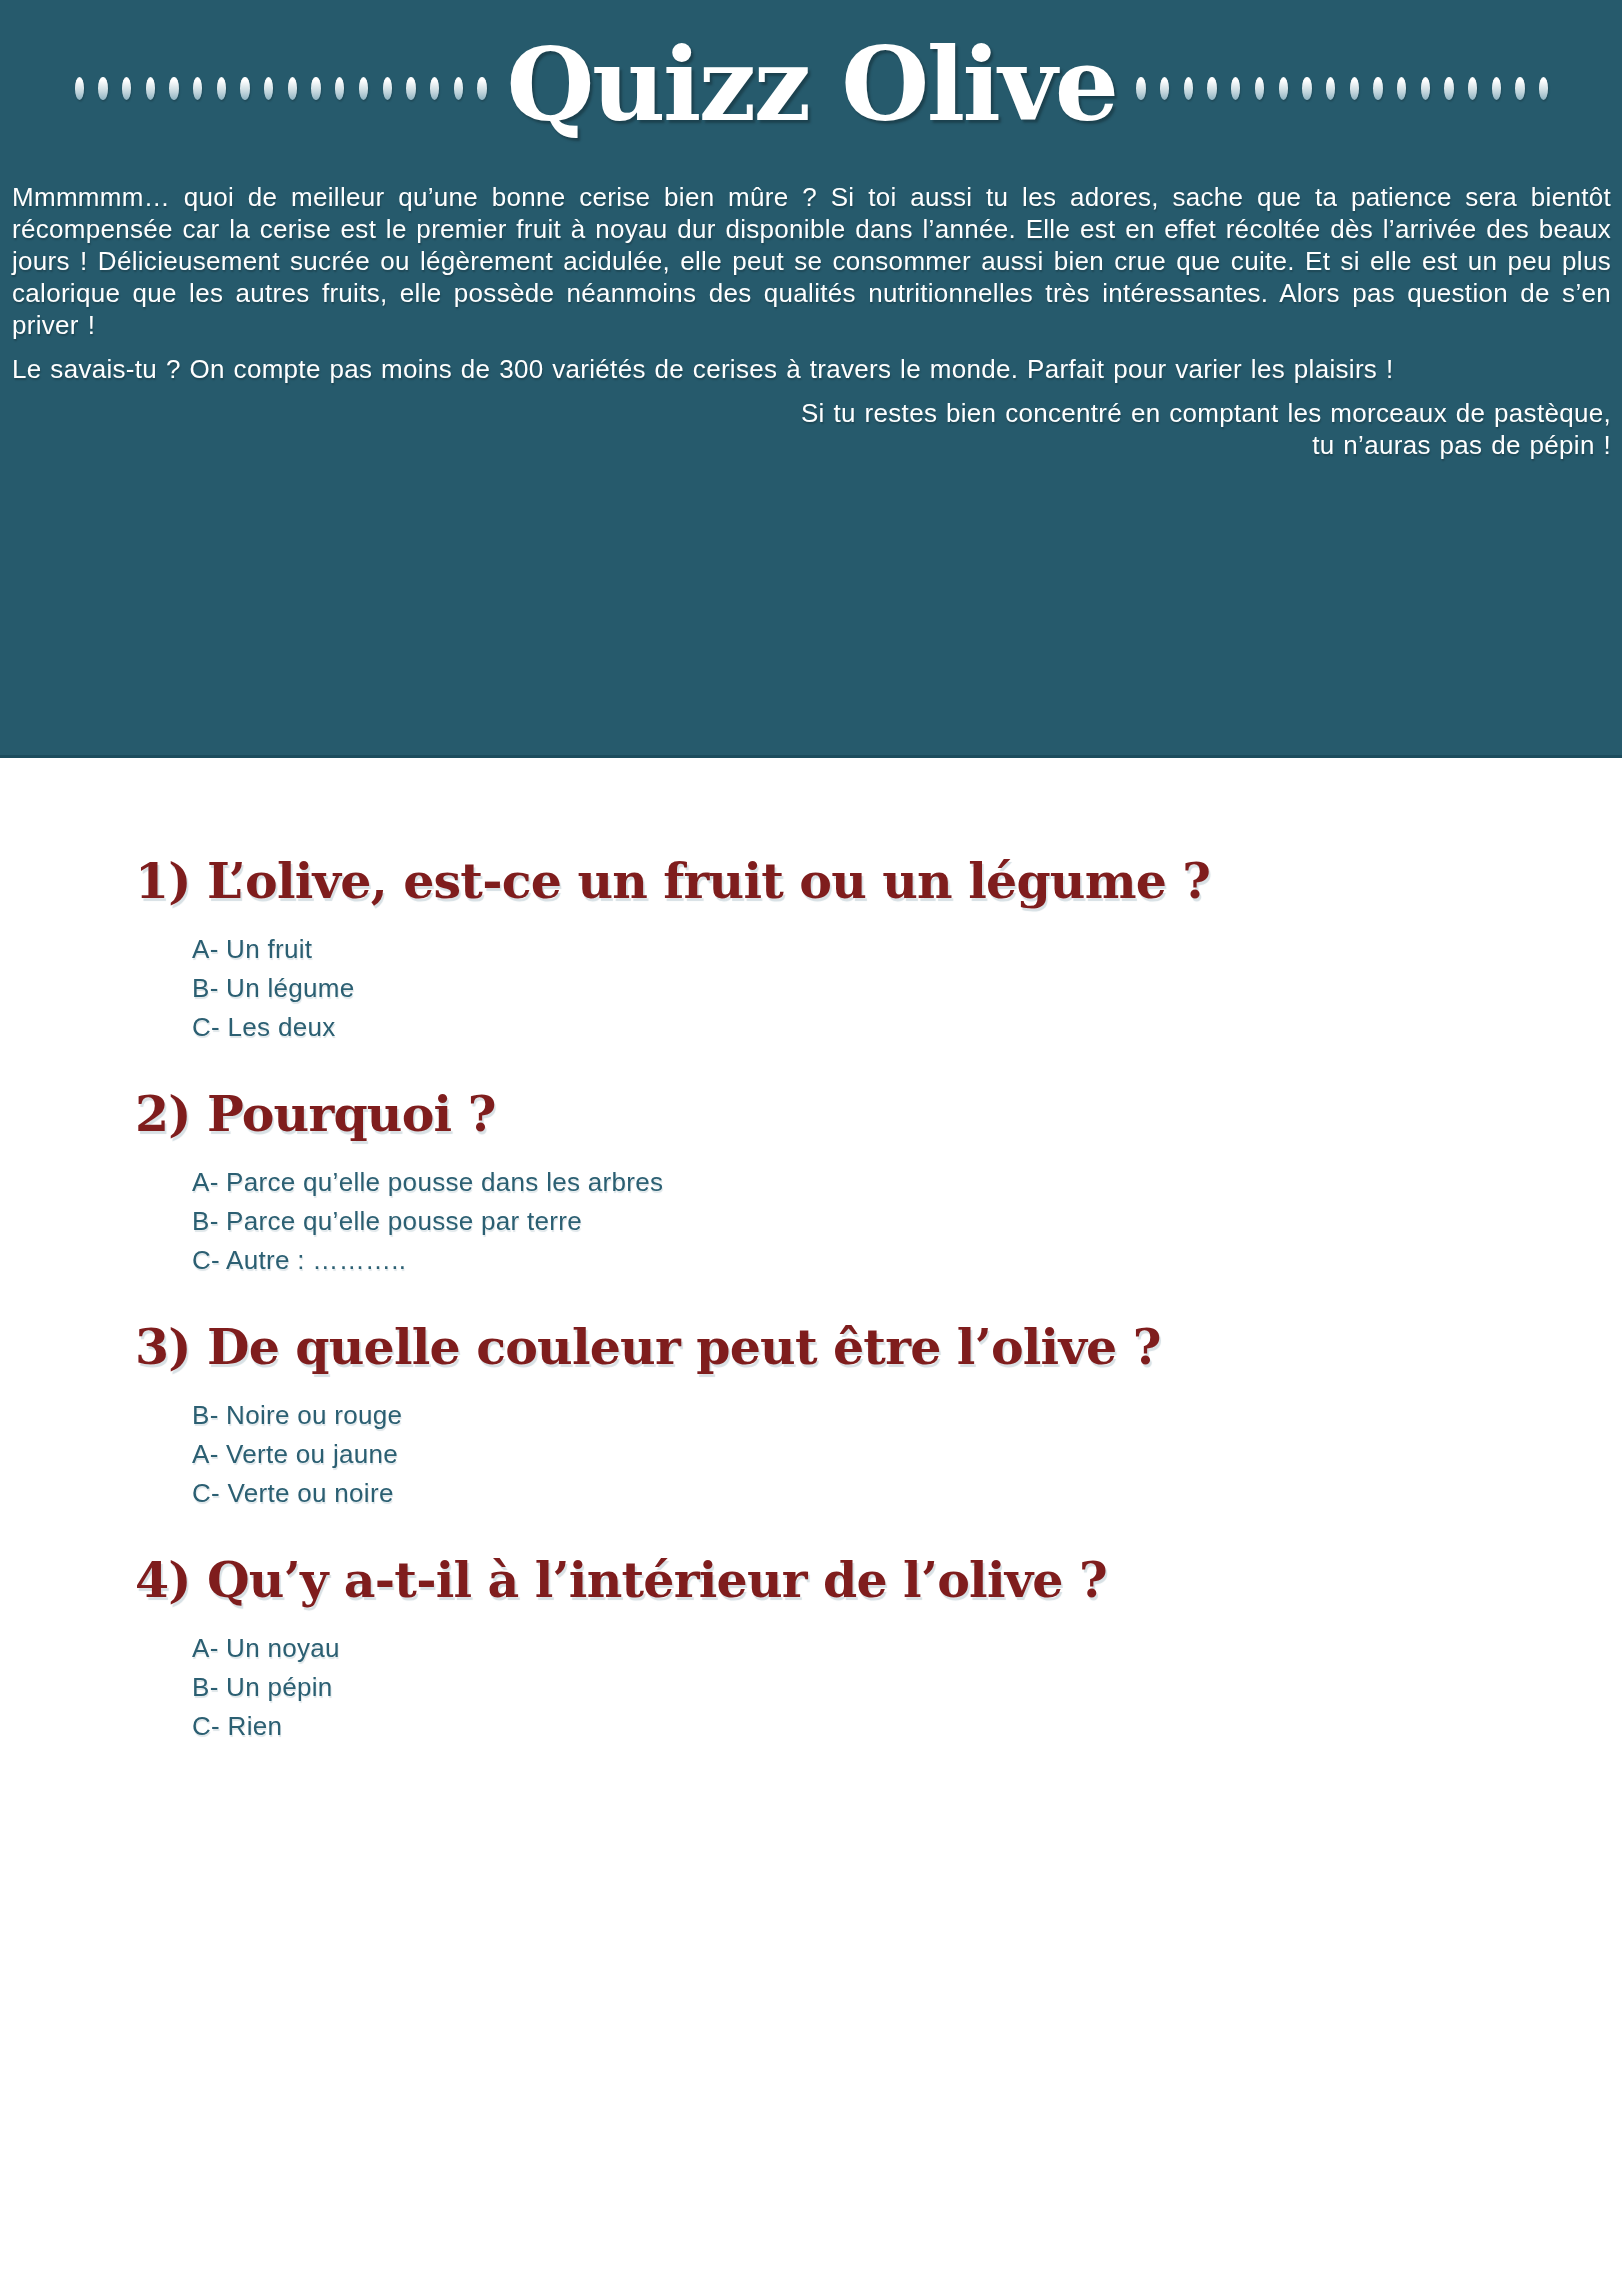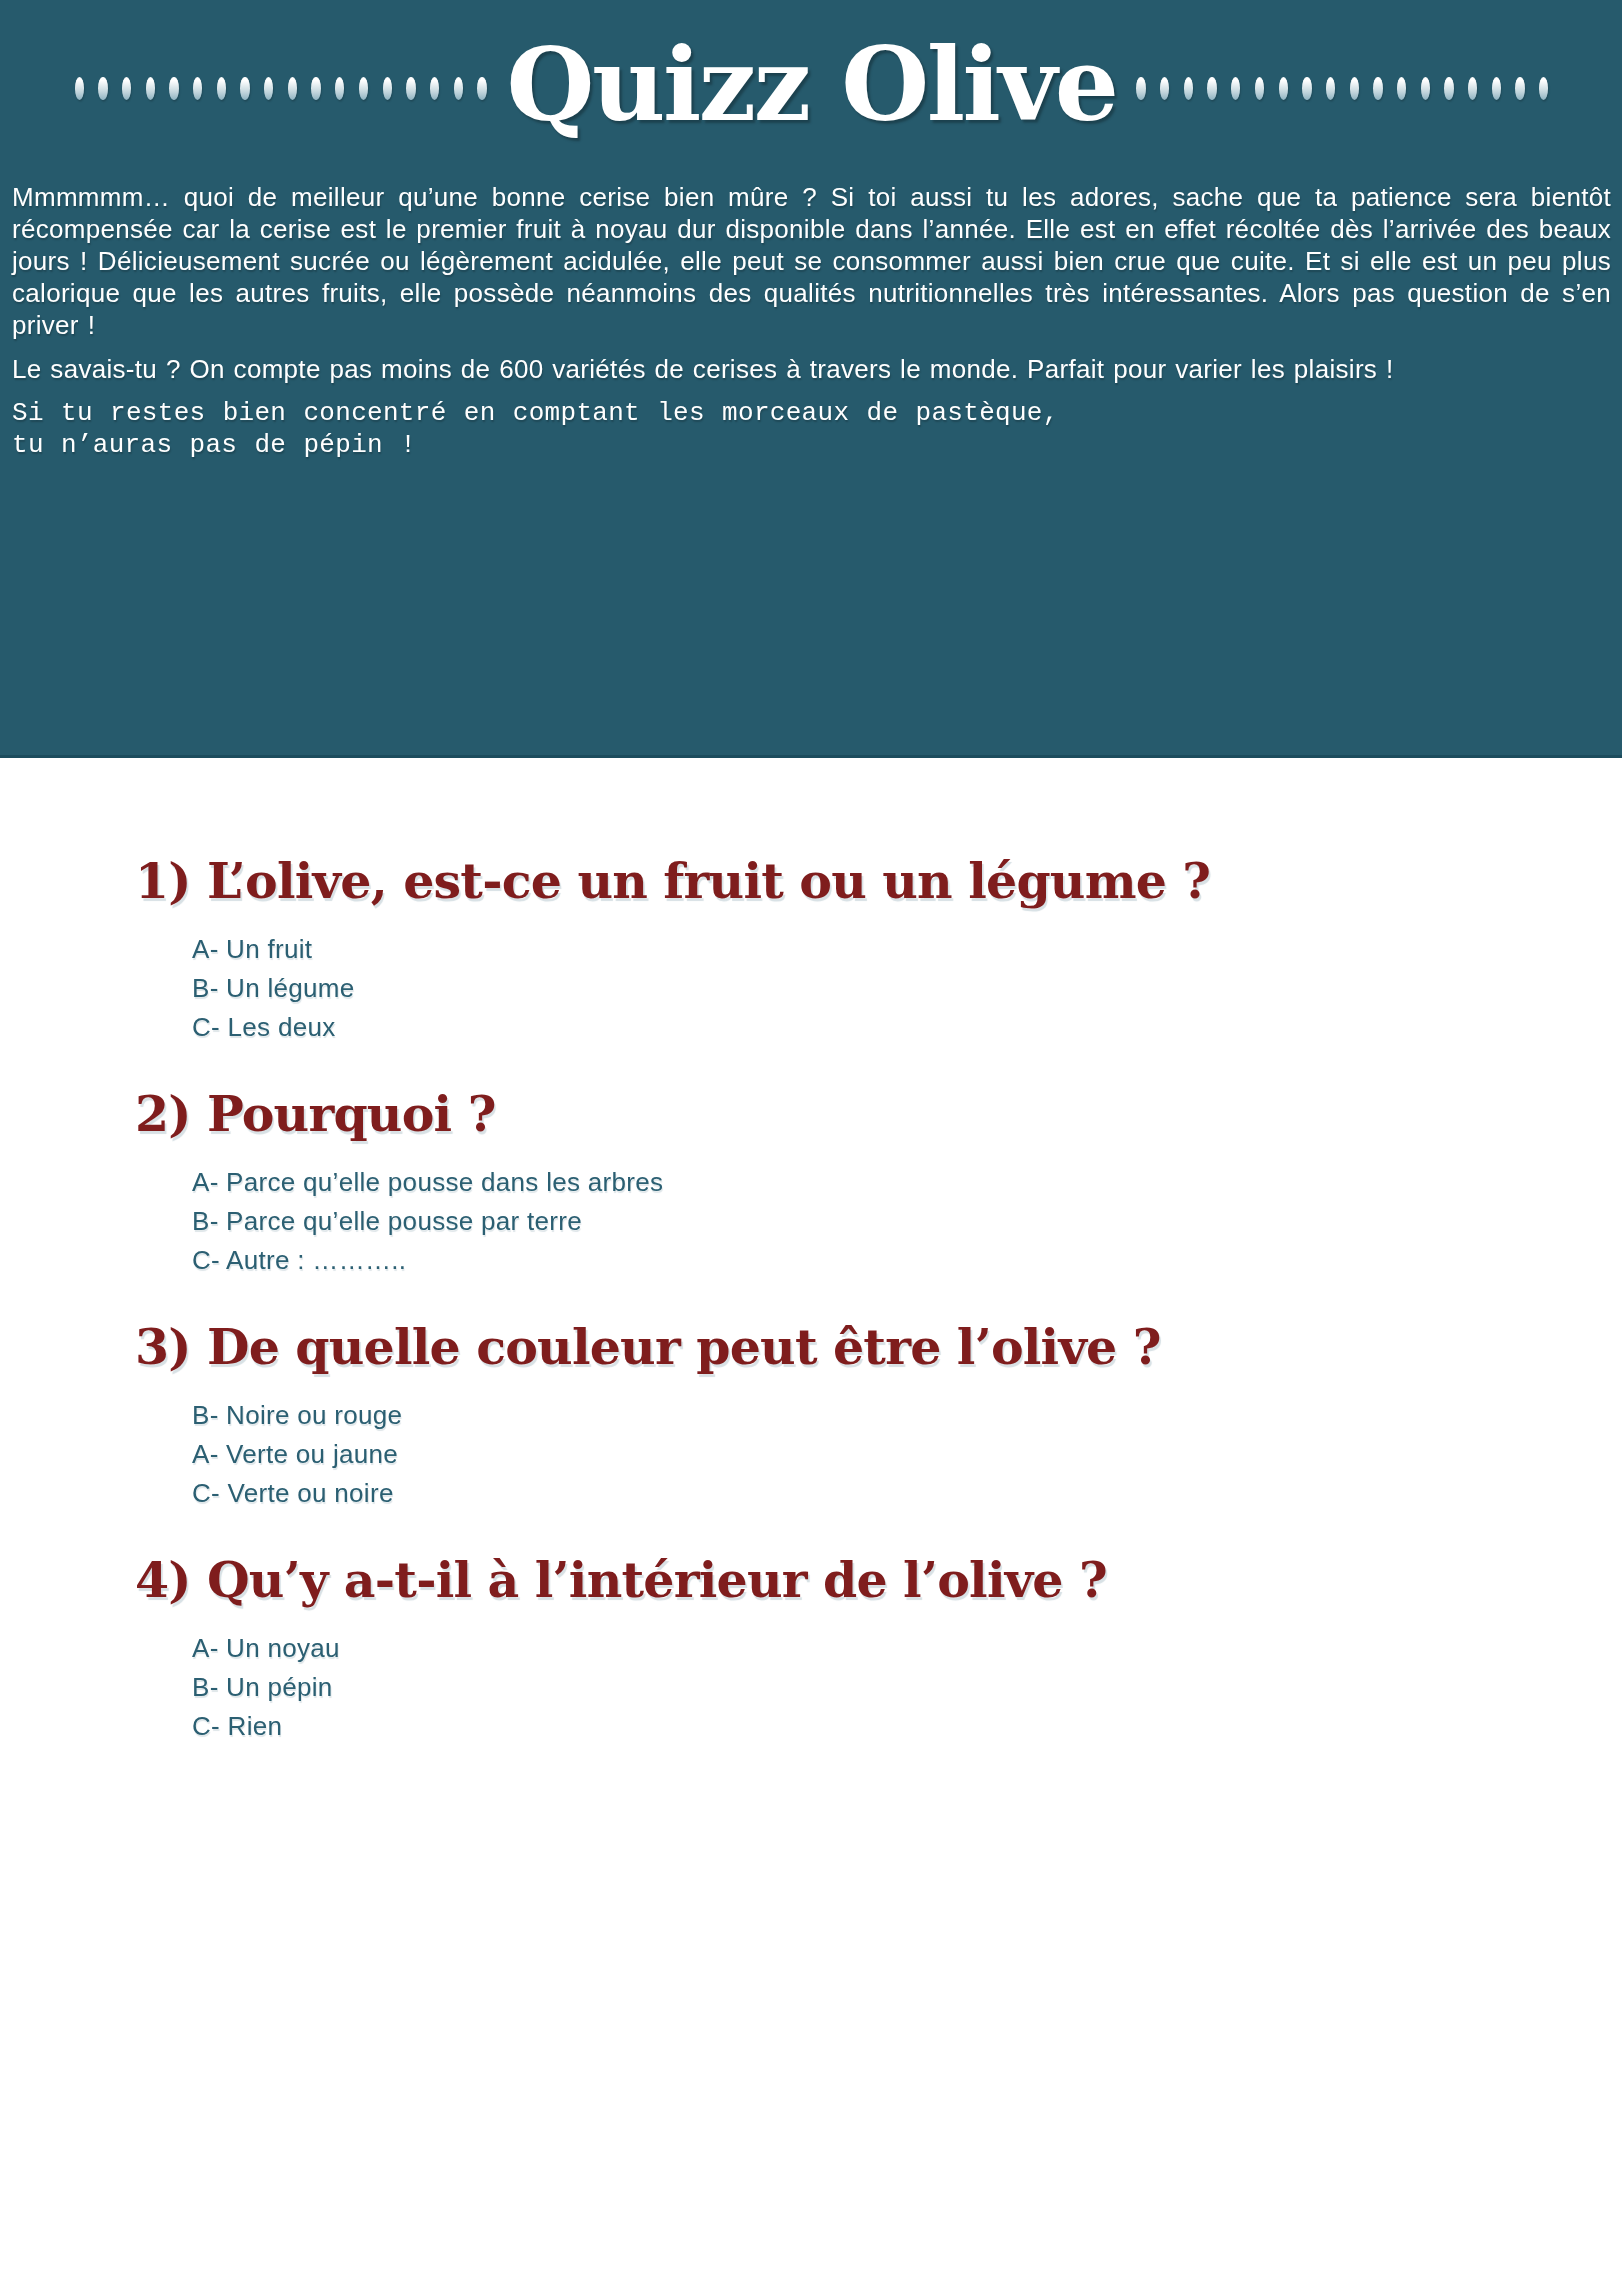--- a/index.html
+++ b/index.html
@@ -40,21 +40,21 @@
   .header p {
     margin:12px;
     font-size:26px;
     line-height:32px;
     letter-spacing:0.3px;
     word-spacing:1.3px;
     text-shadow:0.8px 1.7px 1.7px rgba(0,0,0,0.22);
   }
   .intro { margin:42px 186px 0 190px; text-align:justify; }
   .fact  { margin:46px 186px 0 190px; text-align:justify; }
-  .tip   { margin:45px 0 0 0; text-align:left;font-family:Liberation Mono, monospace; }
+  .tip   { margin:45px 0 0 0; text-align:right; }
 
   
   .quiz { padding:97px 101px 0 135px; }
   .question { margin-bottom:41px; }
   .q-title {
     margin:0 0 21px 0;
     font-family:"DejaVu Serif", serif;
     font-weight:bold;
     font-size:49px;
     line-height:1.1;
@@ -116,21 +116,21 @@
           <span class="dot"></span>
           <span class="dot"></span>
           <span class="dot"></span>
           <span class="dot"></span>
           <span class="dot"></span>
           <span class="dot"></span>
           <span class="dot"></span>
         </div>
     </div>
     <p class="intro">Mmmmmm… quoi de meilleur qu’une bonne cerise bien mûre ? Si toi aussi tu les adores, sache que ta patience sera bientôt récompensée car la cerise est le premier fruit à noyau dur disponible dans l’année. Elle est en effet récoltée dès l’arrivée des beaux jours ! Délicieusement sucrée ou légèrement acidulée, elle peut se consommer aussi bien crue que cuite. Et si elle est un peu plus calorique que les autres fruits, elle possède néanmoins des qualités nutritionnelles très intéressantes. Alors pas question de s’en priver !</p>
-    <p class="fact">Le savais-tu ? On compte pas moins de 600 variétés de cerises à travers le monde. Parfait pour varier les plaisirs !</p>
+    <p class="fact">Le savais-tu ? On compte pas moins de 300 variétés de cerises à travers le monde. Parfait pour varier les plaisirs !</p>
     <p class="tip">
       <span>Si tu restes bien concentré en comptant les morceaux de pastèque,</span><br>
       <span>tu n’auras pas de pépin !</span>
     </p>
   </header>
 
   <main class="quiz">
 
     <section class="question">
       <h2 class="q-title">1) L’olive, est-ce un fruit ou un légume ?</h2>

